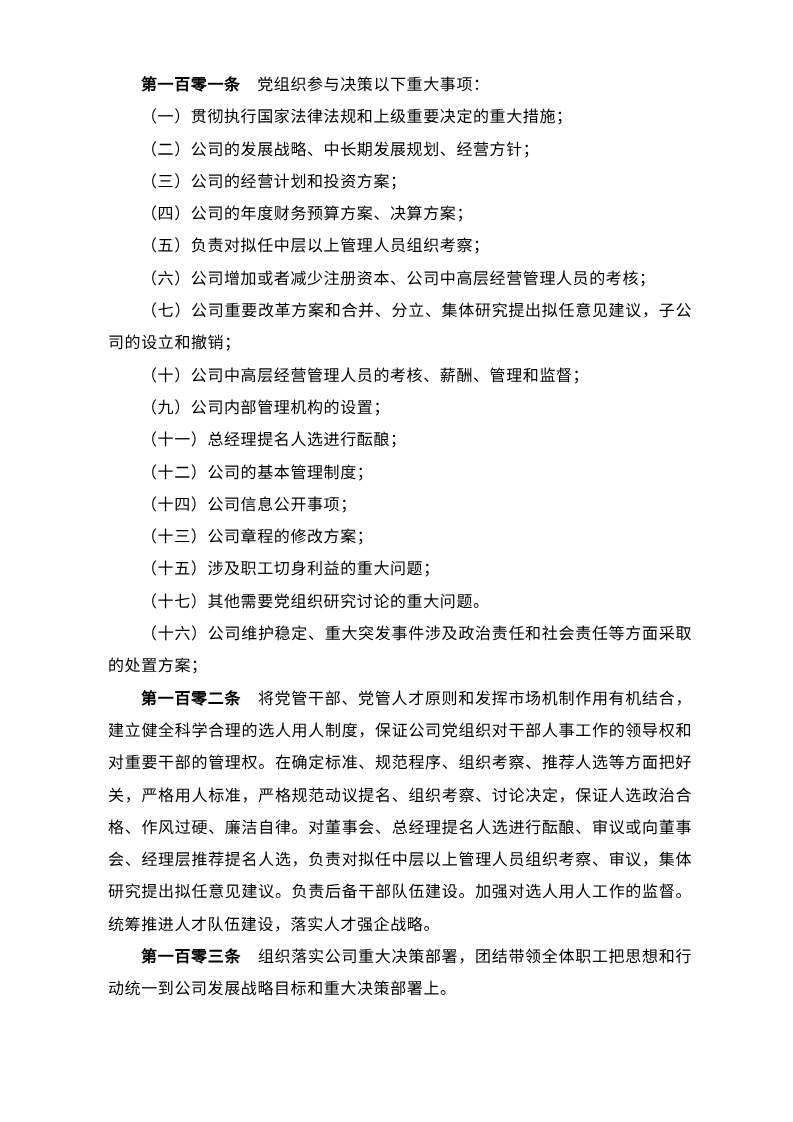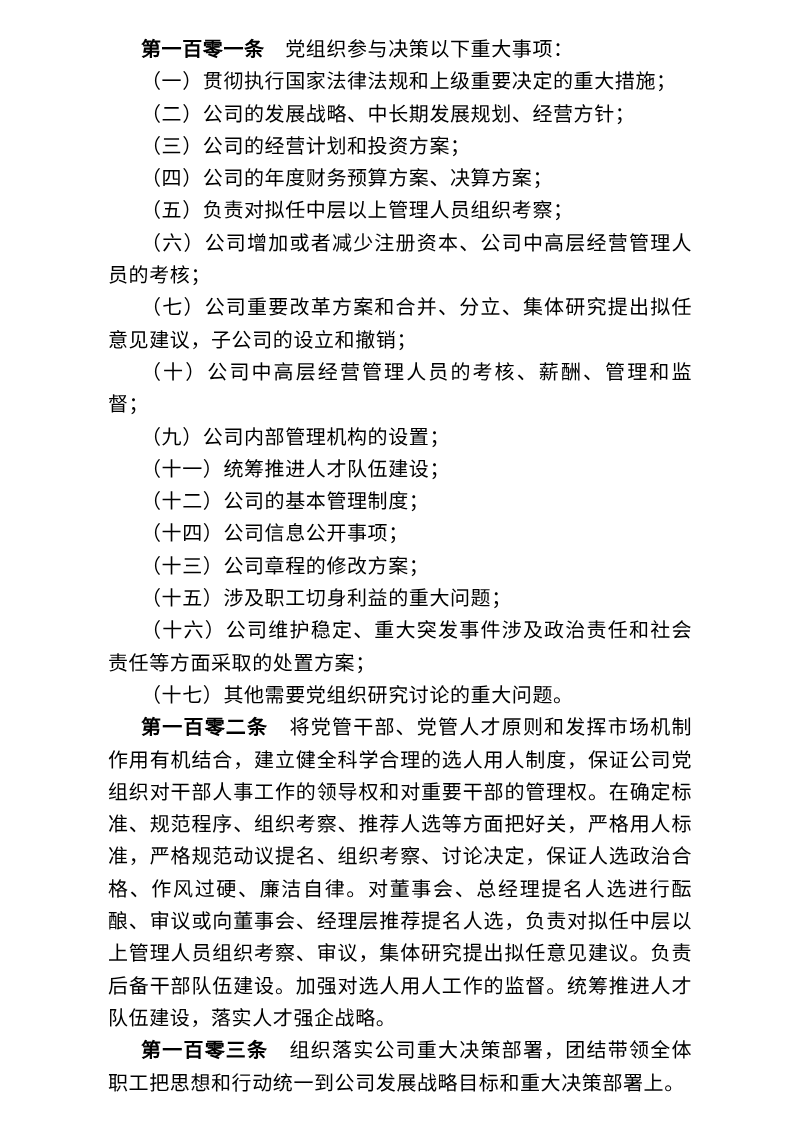--- a/index.html
+++ b/index.html
@@ -7,23 +7,23 @@
     padding: 0;
     background: #ffffff;
   }
   .page {
     position: relative;
     width: 793px;
     height: 1122px;
     background: #ffffff;
     color: #000000;
     box-sizing: border-box;
-    padding: 33px 101px 0 108px;
+    padding: 69px 101px 0 108px;
     font-family: "Liberation Serif", "DejaVu Serif", serif;
-    font-size: 20px;
+    font-size: 16px;
     line-height: 32.3px;
     letter-spacing: 0.6px;
     overflow: hidden;
   }
   .para {
     margin: 0;
     padding: 0;
     text-indent: 33px;
     text-align: justify;
     text-justify: inter-ideograph;
@@ -41,23 +41,23 @@
       <p class="para"><span class="term">第一百零一条</span>　<span>党组织参与决策以下重大事项：</span></p>
       <p class="para"><span>（一）贯彻执行国家法律法规和上级重要决定的重大措施；</span></p>
       <p class="para"><span>（二）公司的发展战略、中长期发展规划、经营方针；</span></p>
       <p class="para"><span>（三）公司的经营计划和投资方案；</span></p>
       <p class="para"><span>（四）公司的年度财务预算方案、决算方案；</span></p>
       <p class="para"><span>（五）负责对拟任中层以上管理人员组织考察；</span></p>
       <p class="para"><span>（六）公司增加或者减少注册资本、公司中高层经营管理人员的考核；</span></p>
       <p class="para"><span>（七）公司重要改革方案和合并、分立、集体研究提出拟任意见建议，子公司的设立和撤销；</span></p>
       <p class="para"><span>（十）公司中高层经营管理人员的考核、薪酬、管理和监督；</span></p>
       <p class="para"><span>（九）公司内部管理机构的设置；</span></p>
-      <p class="para"><span>（十一）统筹推进人才队伍建设；</span></p>
+      <p class="para"><span>（十一）总经理提名人选进行酝酿；</span></p>
       <p class="para"><span>（十二）公司的基本管理制度；</span></p>
       <p class="para"><span>（十四）公司信息公开事项；</span></p>
       <p class="para"><span>（十三）公司章程的修改方案；</span></p>
       <p class="para"><span>（十五）涉及职工切身利益的重大问题；</span></p>
+      <p class="para"><span>（十七）其他需要党组织研究讨论的重大问题。</span></p>
       <p class="para"><span>（十六）公司维护稳定、重大突发事件涉及政治责任和社会责任等方面采取的处置方案；</span></p>
-      <p class="para"><span>（十七）其他需要党组织研究讨论的重大问题。</span></p>
       <p class="para"><span class="term">第一百零二条</span>　<span>将党管干部、党管人才原则和发挥市场机制作用有机结合，建立健全科学合理的选人用人制度，保证公司党组织对干部人事工作的领导权和对重要干部的管理权。在确定标准、规范程序、组织考察、推荐人选等方面把好关，严格用人标准，严格规范动议提名、组织考察、讨论决定，保证人选政治合格、作风过硬、廉洁自律。对董事会、总经理提名人选进行酝酿、审议或向董事会、经理层推荐提名人选，负责对拟任中层以上管理人员组织考察、审议，集体研究提出拟任意见建议。负责后备干部队伍建设。加强对选人用人工作的监督。统筹推进人才队伍建设，落实人才强企战略。</span></p>
       <p class="para"><span class="term">第一百零三条</span>　<span>组织落实公司重大决策部署，团结带领全体职工把思想和行动统一到公司发展战略目标和重大决策部署上。</span></p>
     </div>
 </div>
 
 </body></html>

